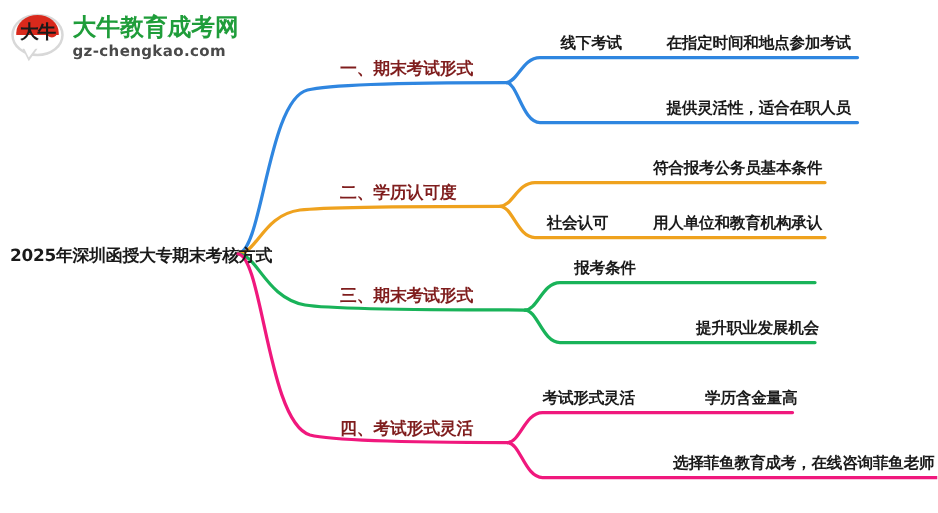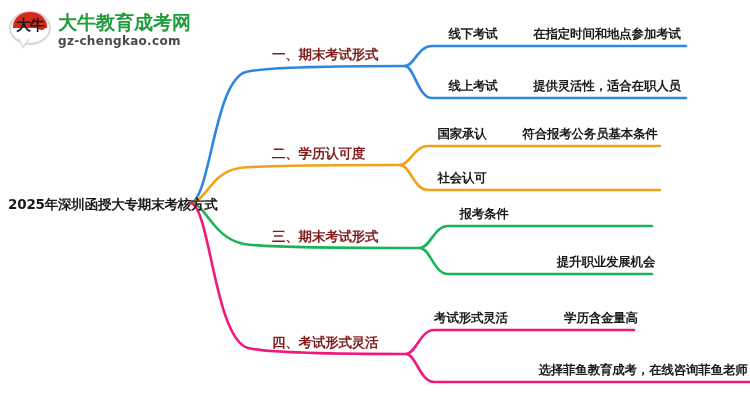--- a/index.html
+++ b/index.html
@@ -220,27 +220,26 @@
       </g>
 
     </g>
   </svg>
 
   <div class="root-title">2025年深圳函授大专期末考核方式</div>
 
   <div class="l1-label" style="left:272px; top:46px;">一、期末考试形式</div>
   <div class="l2-label" style="left:418px; top:26px; width:110px;">线下考试</div>
   <div class="l3-label" style="left:512px; top:26px; width:190px;">在指定时间和地点参加考试</div>
-  <div class="l2-label" style="left:418px; top:78px; width:110px;">线上考试</div>
   <div class="l3-label" style="left:512px; top:78px; width:190px;">提供灵活性，适合在职人员</div>
 
   <div class="l1-label" style="left:272px; top:145px;">二、学历认可度</div>
-  <div class="l2-label" style="left:410px; top:126px; width:104px;">国家承认</div>
   <div class="l3-label" style="left:500px; top:126px; width:180px;">符合报考公务员基本条件</div>
   <div class="l2-label" style="left:410px; top:170px; width:104px;">社会认可</div>
+  <div class="l3-label" style="left:500px; top:170px; width:180px;">用人单位和教育机构承认</div>
 
   <div class="l1-label" style="left:272px; top:228px;">三、期末考试形式</div>
   <div class="l2-label" style="left:432px; top:206px; width:104px;">报考条件</div>
   <div class="l3-label" style="left:520px; top:254px; width:172px;">提升职业发展机会</div>
 
   <div class="l1-label" style="left:272px; top:334px;">四、考试形式灵活</div>
   <div class="l2-label" style="left:412px; top:310px; width:118px;">考试形式灵活</div>
   <div class="l3-label" style="left:526px; top:310px; width:150px;">学历含金量高</div>
   <div class="l3-label" style="left:532px; top:362px; width:222px;">选择菲鱼教育成考，在线咨询菲鱼老师</div>
 

